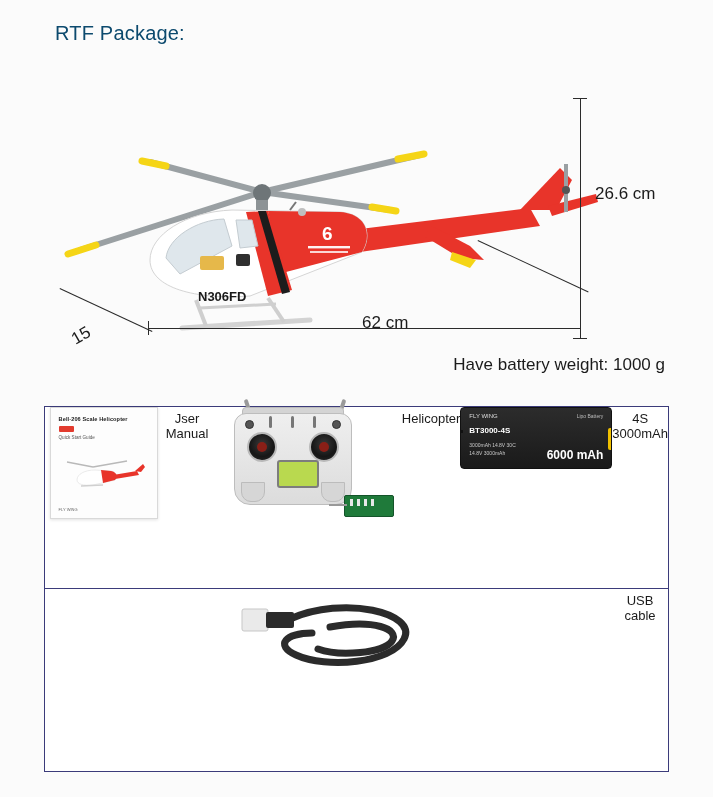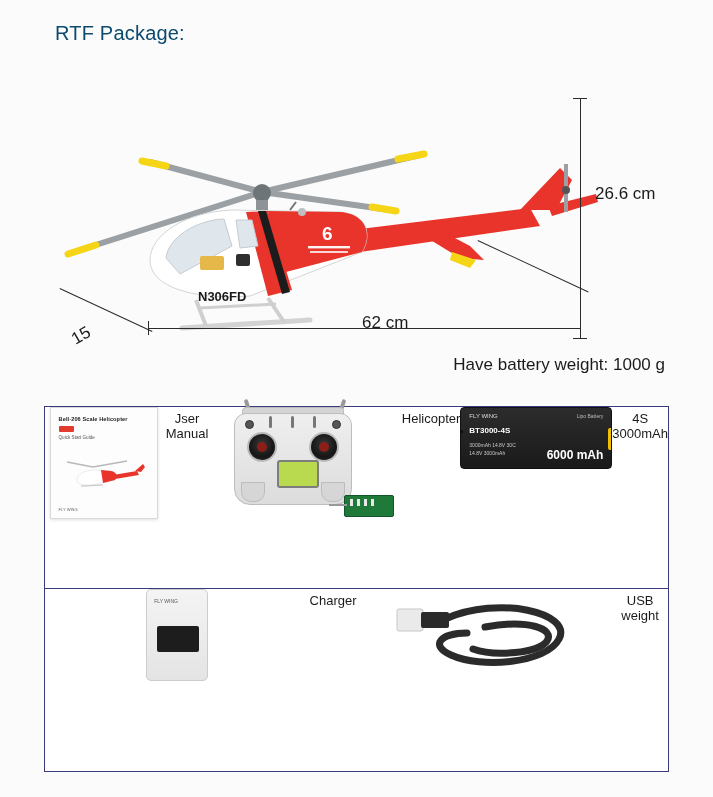--- a/index.html
+++ b/index.html
@@ -435,38 +435,29 @@
             <div class="b-plug"></div>
             <div class="b-lead"></div>
           </div>
         </div>
         <div class="cell-label">4S 3000mAh</div>
       </div>
     </div>
 
     <div class="panel-row">
 
-      <div class="cell">
-        <div class="cell-art">
-          <div class="charger">
-            <div class="c-brand">FLY WING</div>
-            <div class="c-screen"></div>
-          </div>
-        </div>
-        <div class="cell-label">Charger</div>
-      </div>
 
 
       <div class="cell">
         <div class="cell-art">
           <svg width="190" height="96" viewBox="0 0 190 96">
             <path d="M56 30 C110 6, 184 24, 170 50 C158 74, 92 80, 62 66 C40 56, 52 44, 78 44" fill="none" stroke="#2b2b2b" stroke-width="7" stroke-linecap="round"></path>
             <path d="M96 38 C140 30, 166 40, 158 52 C150 64, 106 68, 84 60" fill="none" stroke="#2b2b2b" stroke-width="7" stroke-linecap="round"></path>
             <rect x="8" y="20" width="26" height="22" rx="2" fill="#eaeaea" stroke="#c7c7c7"></rect>
             <rect x="32" y="23" width="28" height="16" rx="2" fill="#2b2b2b"></rect>
           </svg>
         </div>
-        <div class="cell-label">USB weight</div>
+        <div class="cell-label">USB cable</div>
       </div>
     </div>
 
   </div>
 </div>
 
 </body></html>

